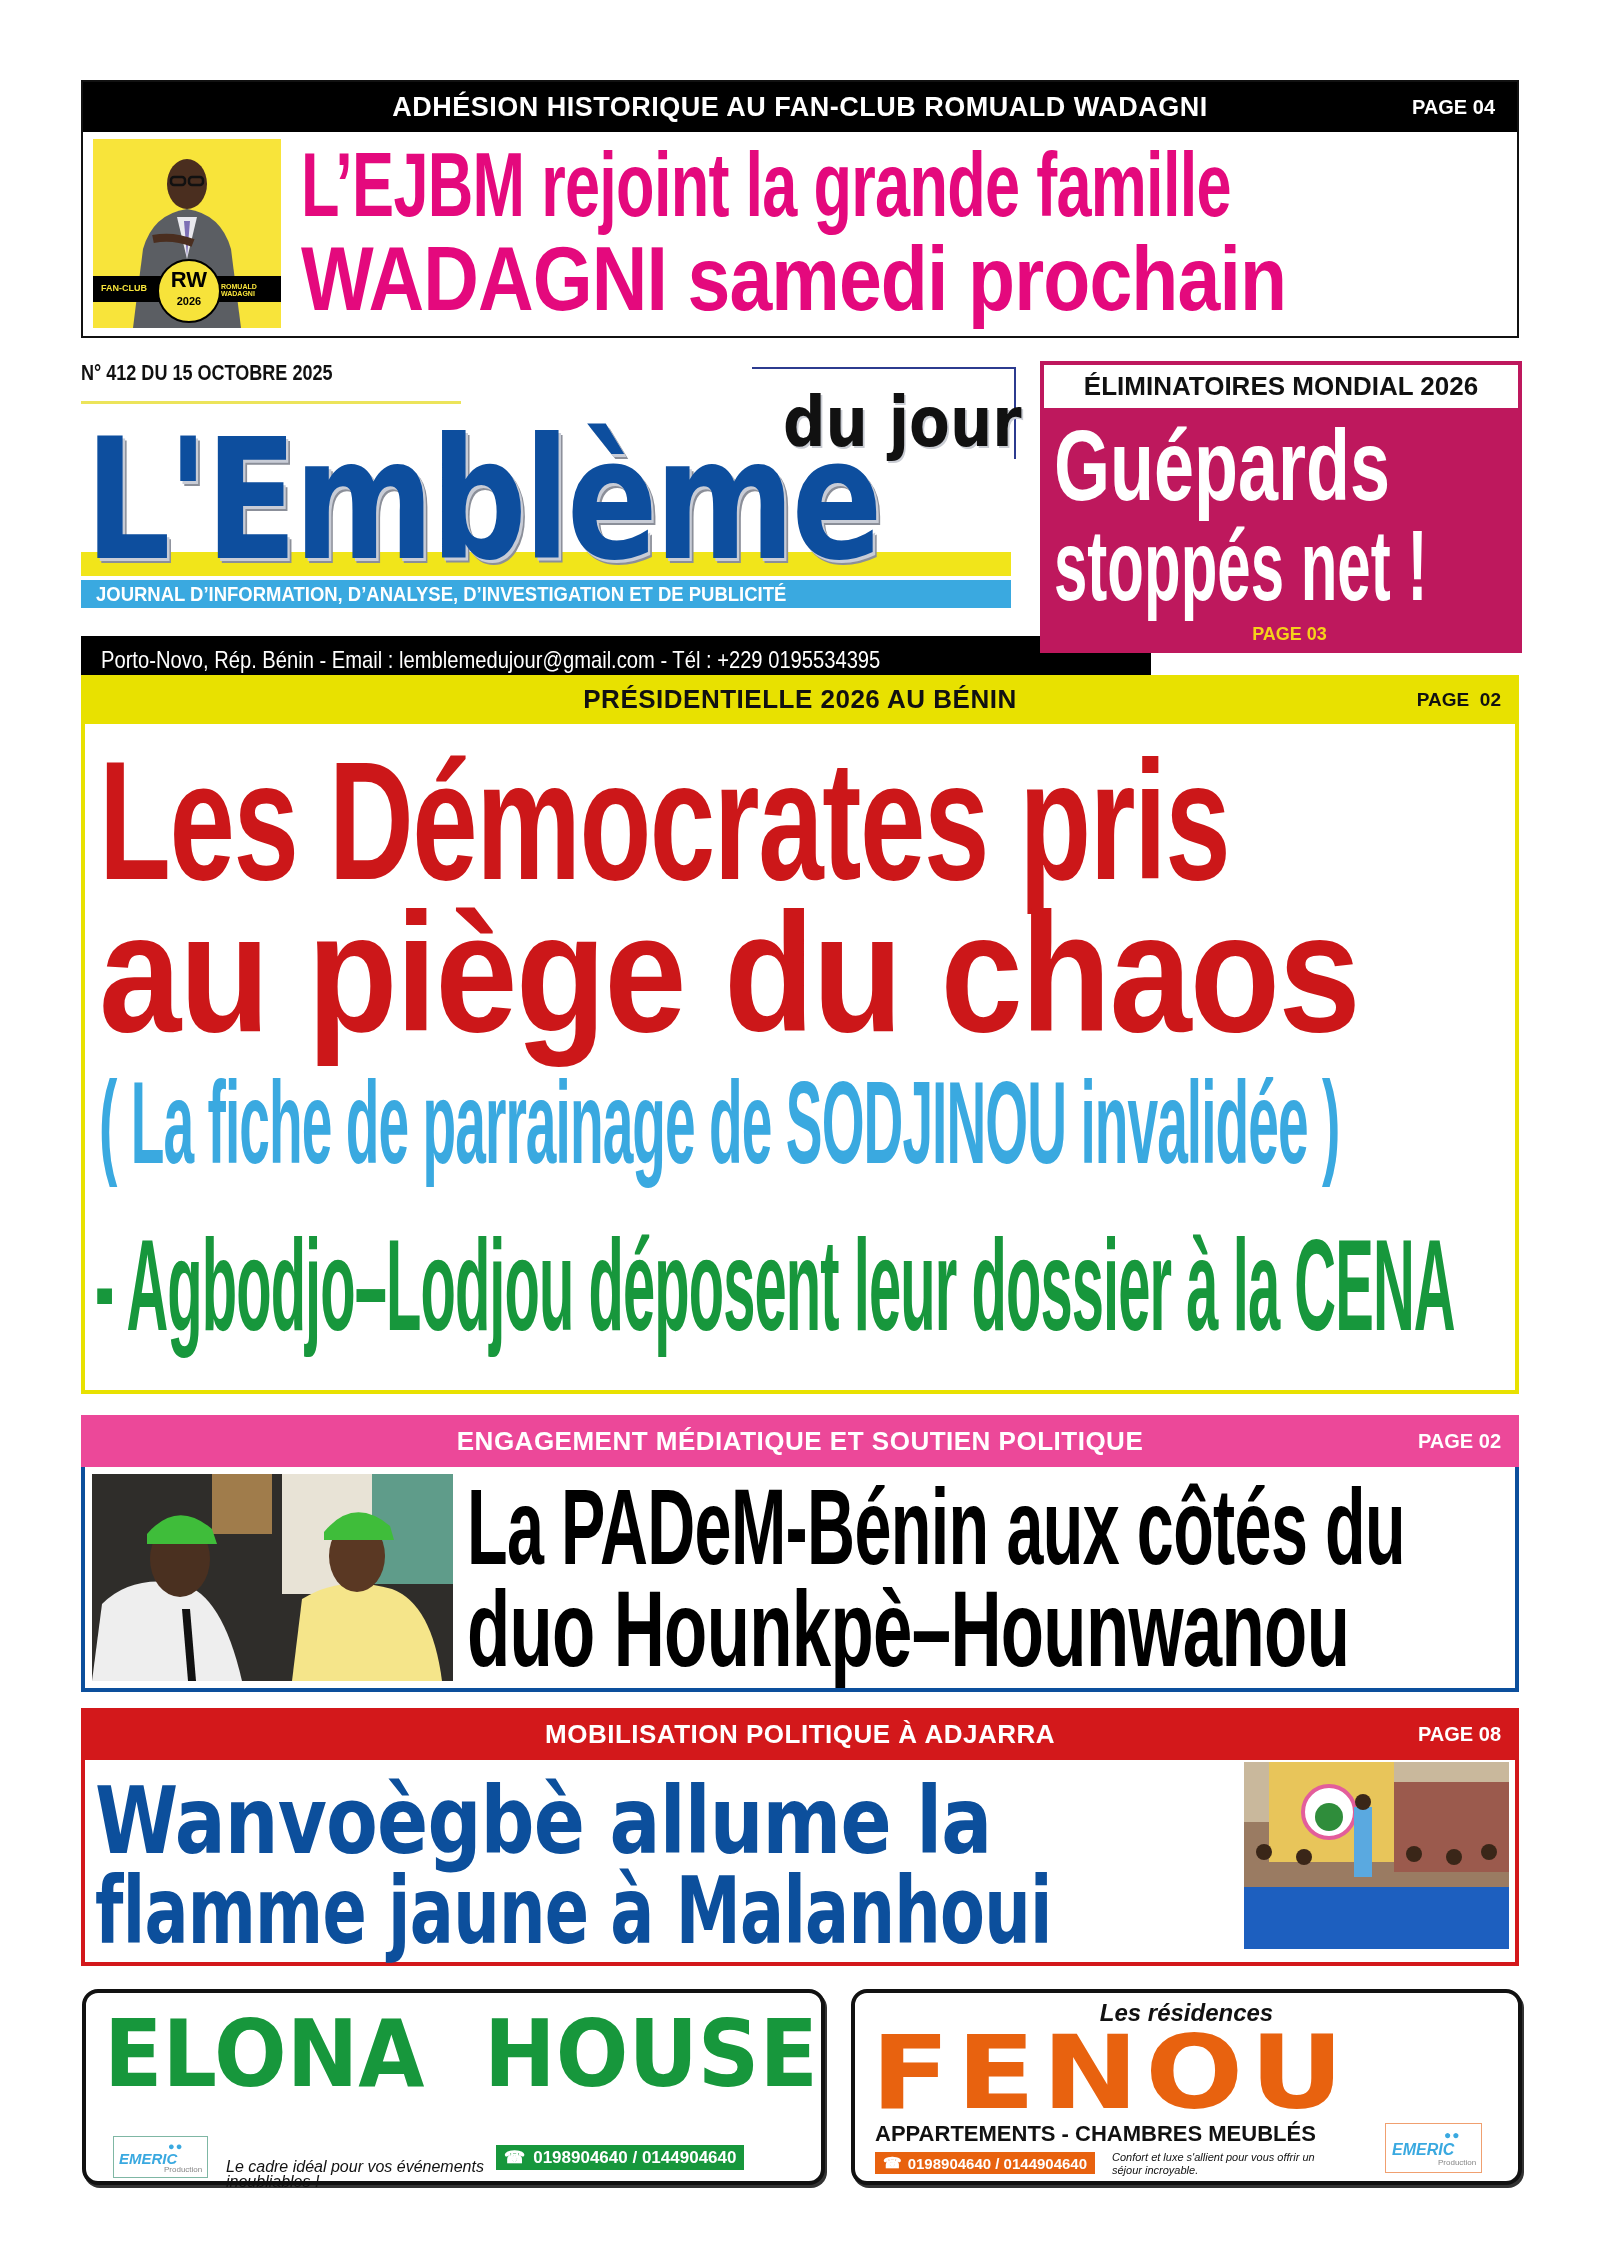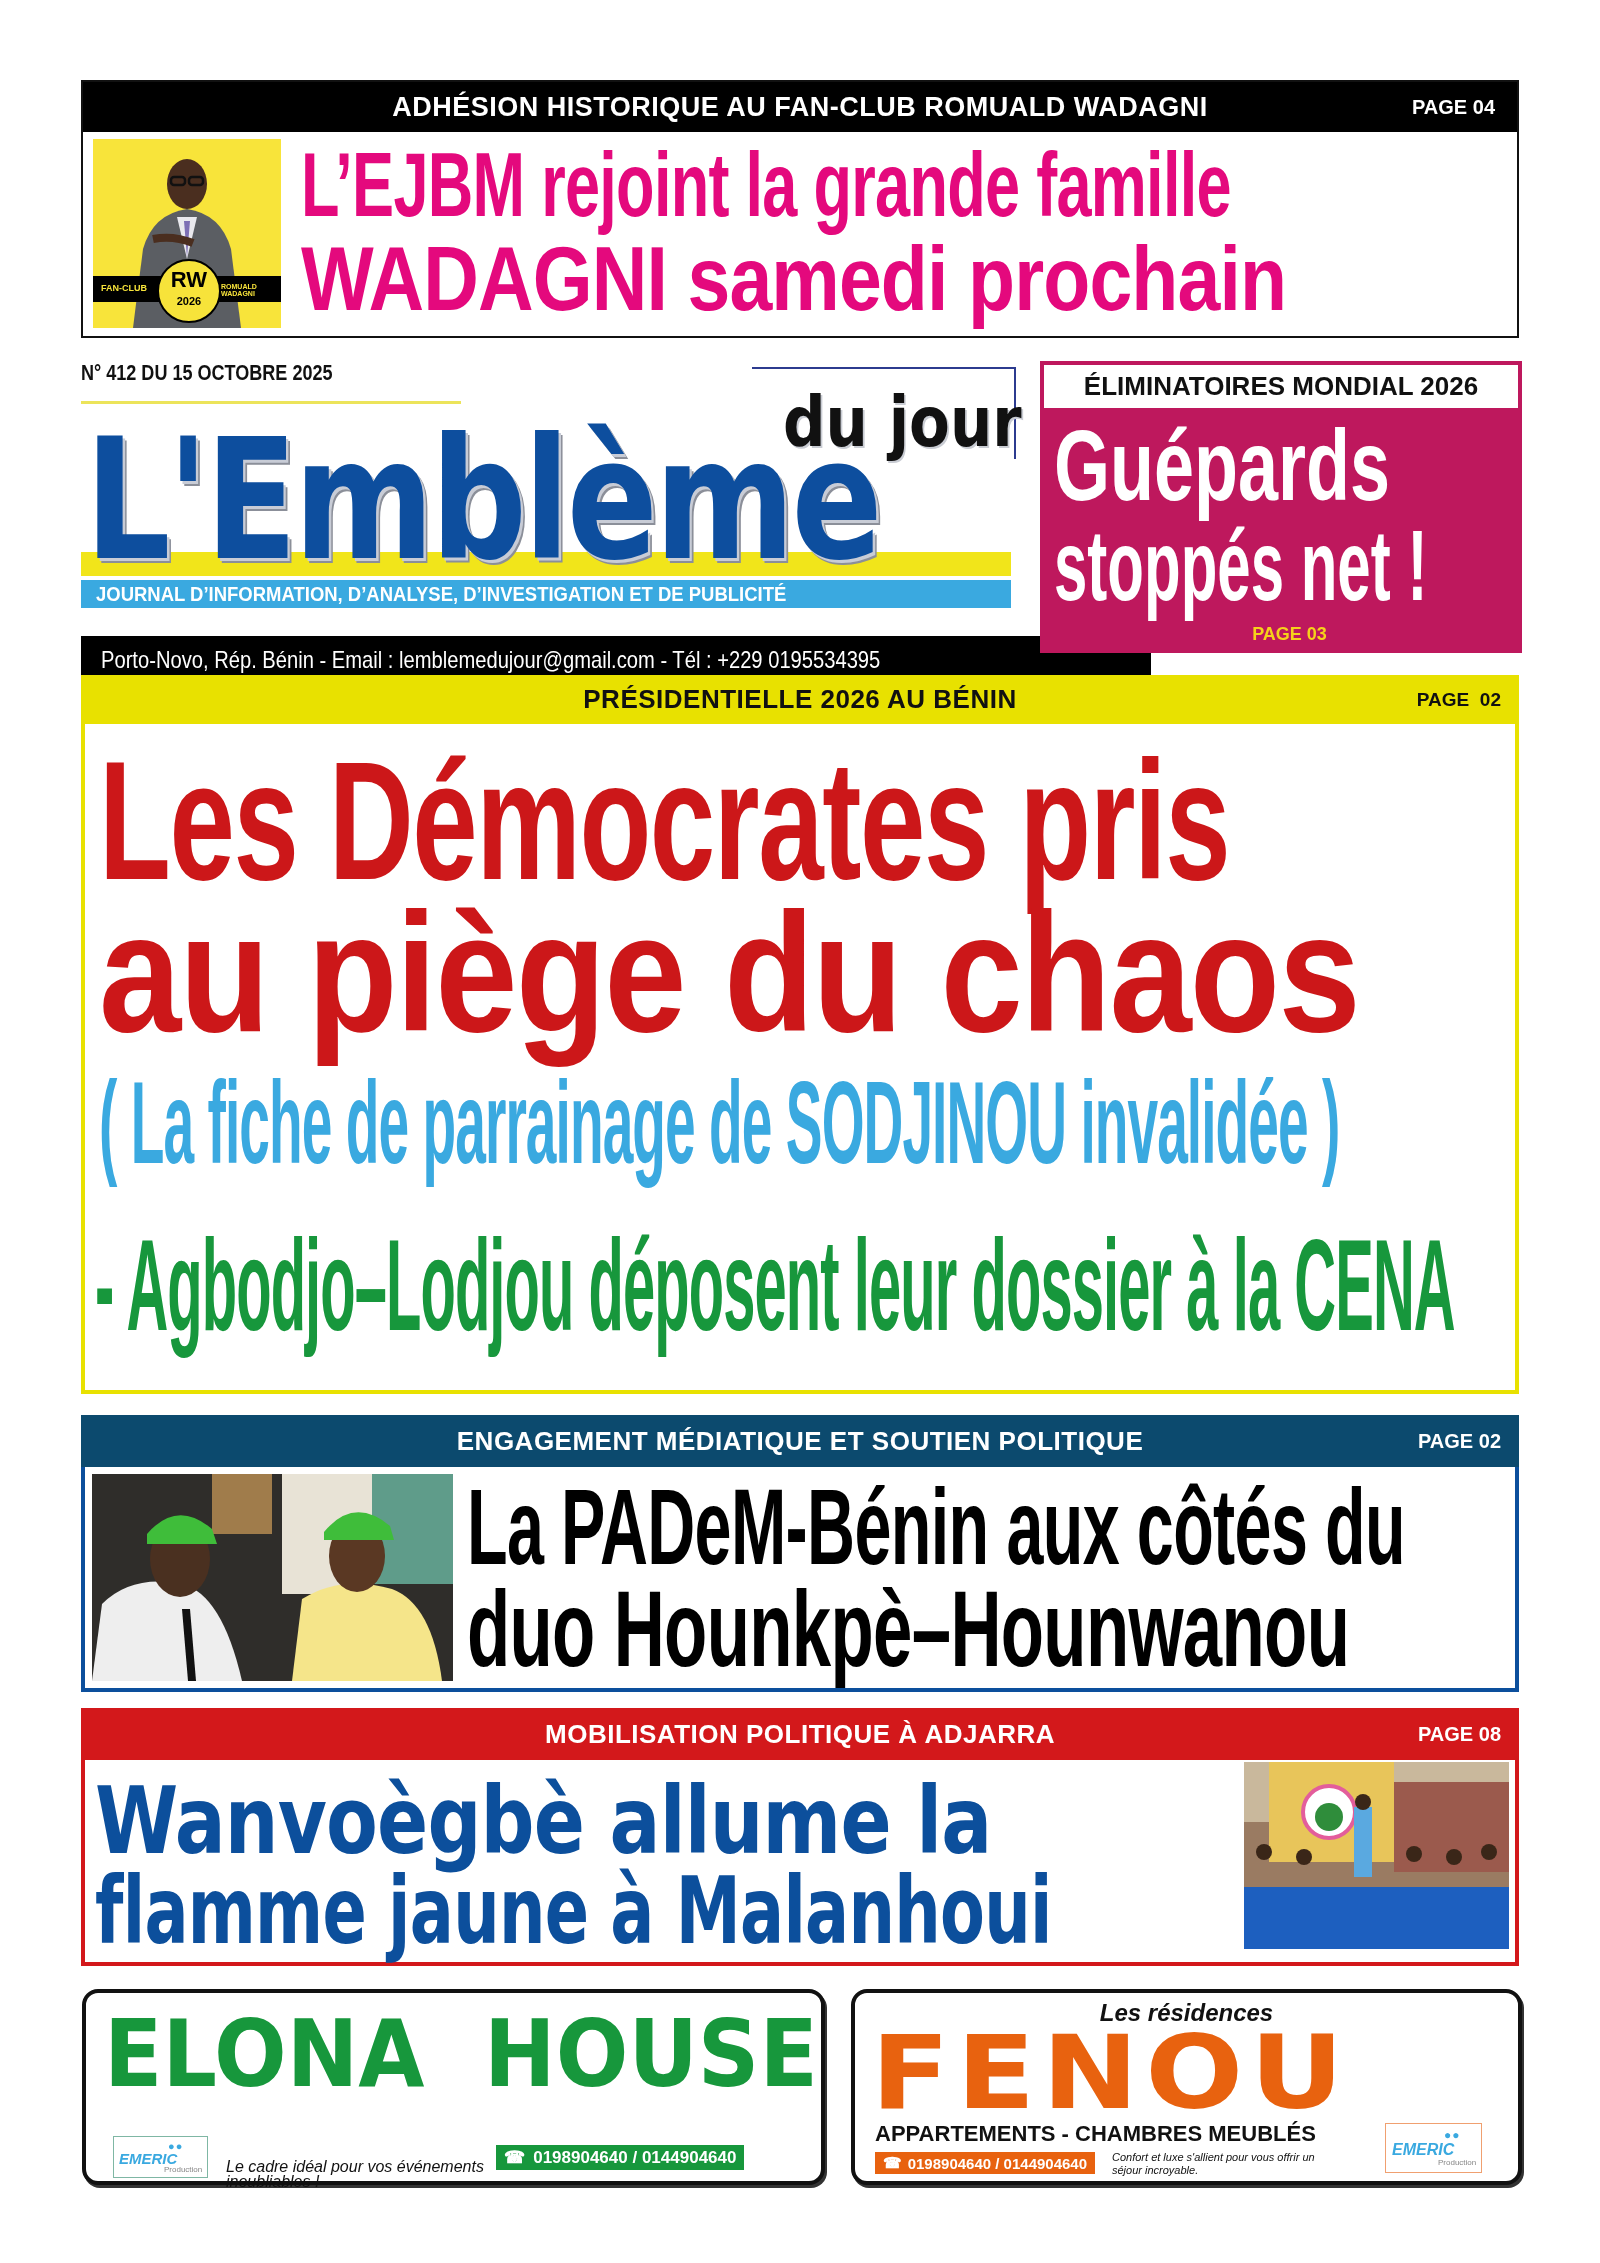--- a/index.html
+++ b/index.html
@@ -22,21 +22,21 @@
   #tagline-bar { background:#3aa9e0; color:#fff; }
 
   
   #pink-box { left:1040px; top:361px; width:482px; height:292px; background:#be185d; }
   #pink-kicker { position:absolute; left:4px; right:4px; top:4px; height:43px; background:#fff; display:flex; align-items:center; justify-content:center; font-weight:700; font-size:26px; color:#111; }
 
   .section { position:absolute; left:81px; width:1430px; }
   #sec-yellow { top:675px; height:715px; border:4px solid #e8e100; border-top:none; }
   #sec-yellow-band { position:absolute; left:-4px; right:-4px; top:0; height:49px; background:#e8e100; }
   #sec-blue { top:1415px; height:273px; border:4px solid #0c4f9c; border-top:none; }
-  #sec-blue-band { position:absolute; left:-4px; right:-4px; top:0; height:52px; background:#0c4a6e; }
+  #sec-blue-band { position:absolute; left:-4px; right:-4px; top:0; height:52px; background:#ec4899; }
   #sec-red { top:1708px; height:254px; border:4px solid #d3181b; border-top:none; }
   #sec-red-band { position:absolute; left:-4px; right:-4px; top:0; height:52px; background:#d3181b; }
 
   .ad { position:absolute; top:1989px; height:188px; border:4px solid #111; border-radius:16px; background:#fff; box-shadow:2px 3px 0 #333; }
   .phone-pill { position:absolute; color:#fff; font-weight:700; display:flex; align-items:center; padding:0 8px; font-size:22px; }
   .emeric { position:absolute; border:1px solid #7fb7a4; background:#fff; }
 </style>
 </head>
 <body>
 

